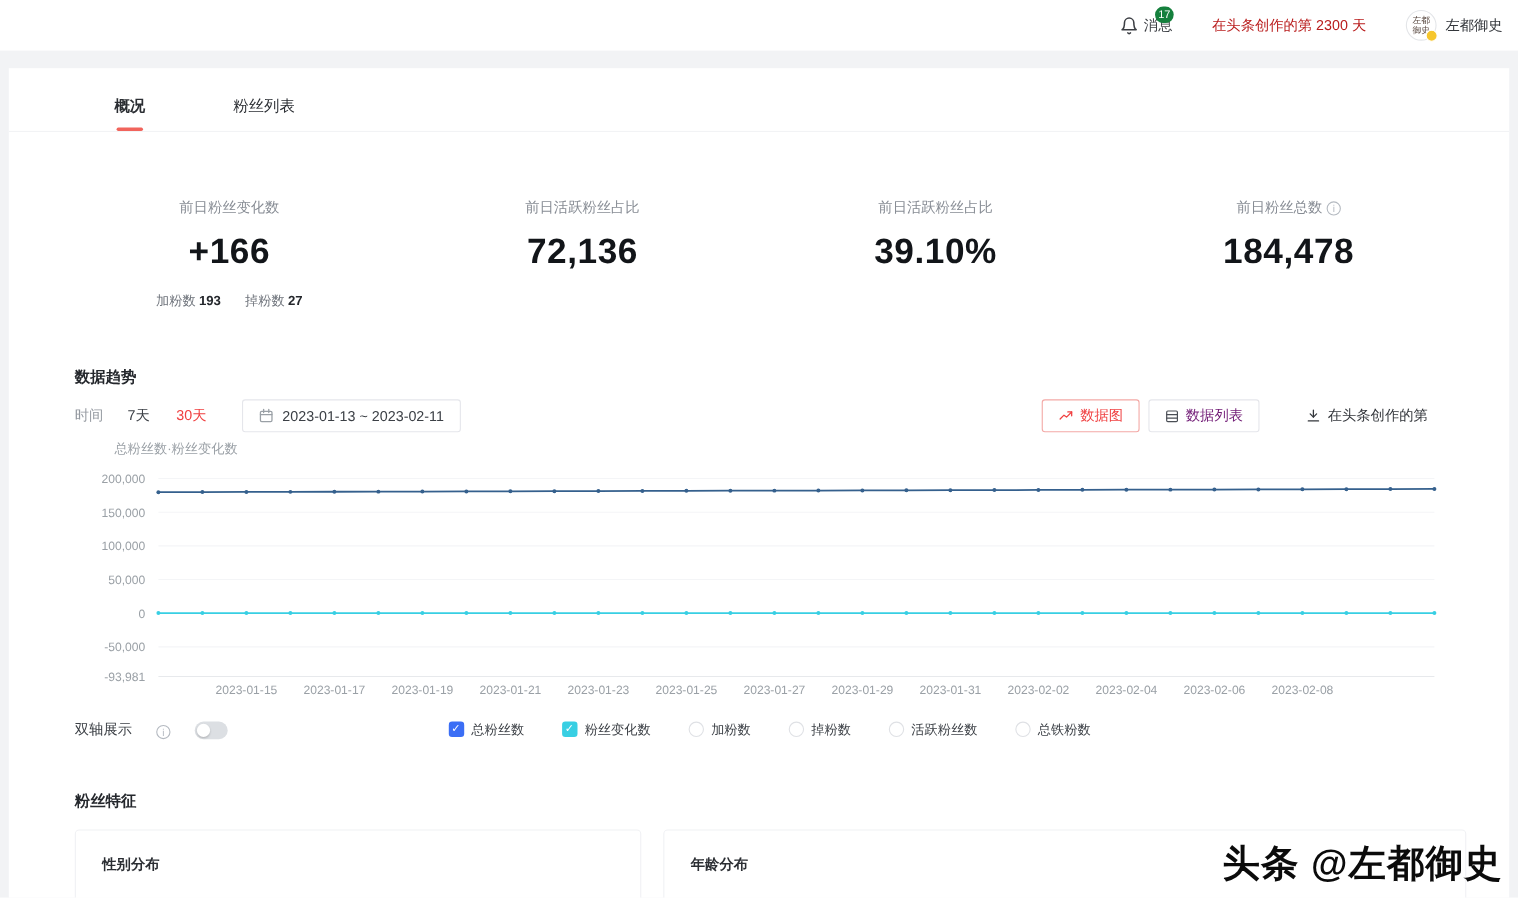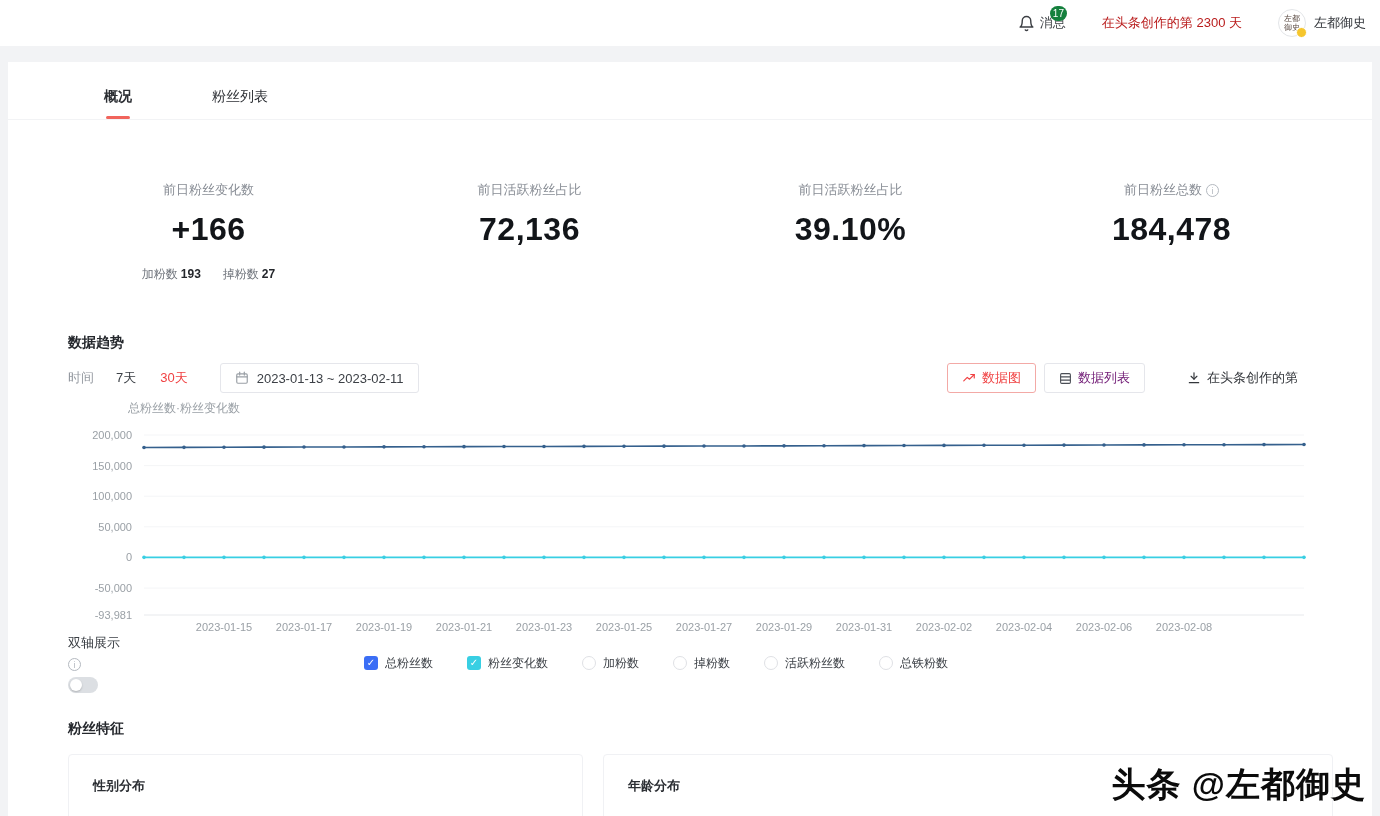--- a/index.html
+++ b/index.html
@@ -53,25 +53,25 @@
   .date-box { display:flex; align-items:center; gap:8px; border:1px solid #e5e6eb; border-radius:3px;
     height:30px; padding:0 14px; margin-left:8px; cursor:pointer; }
   .date-box span { font-size:13px; color:#3c4046; }
   .controls-right { margin-left:auto; display:flex; align-items:center; }
   .btn { display:flex; align-items:center; gap:6px; height:30px; padding:0 14px; border-radius:3px;
     font-size:13px; cursor:pointer; background:#fff; }
   .btn-chart { border:1px solid #f3a9a6; color:#f04142; }
   .btn-list { border:1px solid #e5e6eb; color:#701a75; margin-left:8px; }
   .btn-download { border:none; color:#33363b; margin-left:28px; }
 
-  .chart-subtitle { position:absolute; top:338px; left:120px; font-size:12px; color:#9aa0a6; }
+  .chart-subtitle { position:absolute; top:338px; left:96px; font-size:12px; color:#9aa0a6; }
   .chart-box { position:absolute; top:356px; left:52px; width:1270px; height:218px; }
 
   .legend-row { position:absolute; top:588px; left:60px; right:60px; height:26px; display:flex; align-items:center; }
-  .dual-axis { display:flex; align-items:flex-start; gap:6px;flex-direction:column; }
+  .dual-axis { display:flex; align-items:flex-end; gap:22px; }
   .dual-axis-label { font-size:13px; color:#3c4046; }
   .toggle { width:30px; height:16px; border-radius:9px; background:#dcdfe3; position:relative; cursor:pointer; }
   .toggle-knob { position:absolute; top:2px; left:2px; width:12px; height:12px; border-radius:50%; background:#fff;
     box-shadow:0 1px 2px rgba(0,0,0,.2); }
   .legend-items { flex:1; display:flex; justify-content:center; gap:34px; margin-right:120px; }
   .legend-item { display:flex; align-items:center; gap:7px; cursor:pointer; }
   .legend-box { width:14px; height:14px; border-radius:3px; font-size:10px; color:#fff; text-align:center; line-height:14px; }
   .legend-box.unchecked { border:1px solid #dfe1e5; background:#fff; border-radius:50%; }
   .legend-label { font-size:12px; color:#3c4046; }
 

